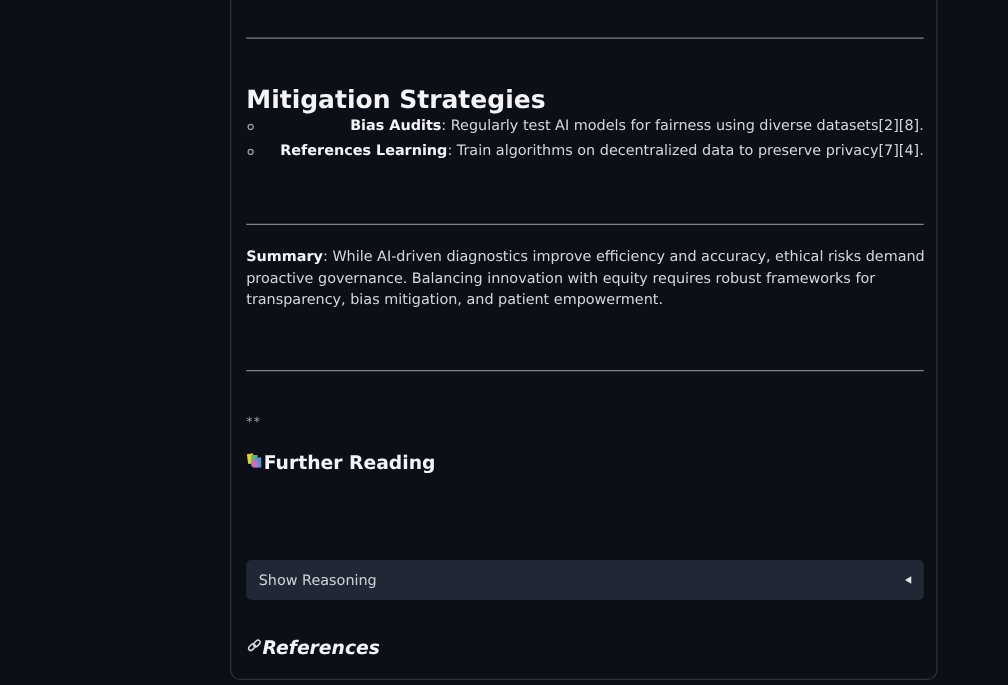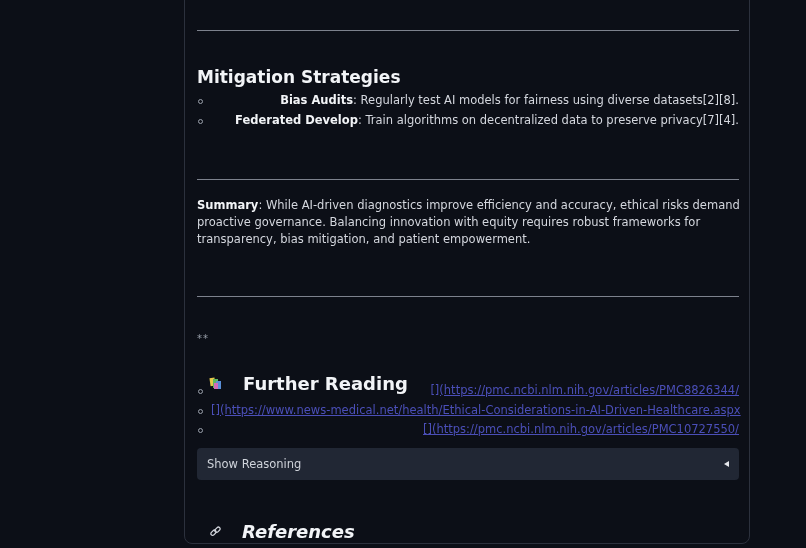--- a/index.html
+++ b/index.html
@@ -12,32 +12,32 @@
   }
   .card {
     position:absolute; left:184px; top:-20px;
     width:566px; height:564px;
     border:1px solid #2c313d;
     border-radius:8px;
     background:#0c0f17;
     box-sizing:border-box;
   }
   hr.sep { position:absolute; left:12px; width:542px; height:0; margin:0; border:none; border-top:1px solid #7d828d; }
-  h2 { margin:0; font-size:17px; font-weight:bold; color:#f2f4f7; position:absolute; }
+  h2 { margin:0; font-size:20px; font-weight:bold; color:#f2f4f7; position:absolute; }
   ul.list { list-style:none; margin:0; padding:0; position:absolute; left:12px; width:542px; }
   ul.list li { position:relative; padding-left:14px; font-size:11.5px; line-height:19.6px; color:#d4d7de; white-space:nowrap;text-align:right; }
   ul.list li::before {
     content:""; position:absolute; left:1px; top:8px;
     width:3px; height:3px; border:1px solid #9aa0ab; border-radius:50%;
   }
   ul.list li b { color:#f2f4f7; }
   .summary { position:absolute; left:12px; width:545px; font-size:11.5px; line-height:17px; color:#d4d7de; }
   .summary b { color:#f2f4f7; }
   .stars { position:absolute; left:12px; font-size:10px; color:#9aa0ab; letter-spacing:1px; }
-  h3 { margin:12px; position:absolute; left:12px; font-size:18px; font-weight:bold; color:#f2f4f7; display:flex; align-items:center; gap:20px; }
+  h3 { margin:0; position:absolute; left:12px; font-size:15px; font-weight:bold; color:#f2f4f7; display:flex; align-items:center; gap:0; }
   a.link { color:#4b4fb8; text-decoration:underline; font-size:11.5px; }
   .reasoning {
     position:absolute; left:12px; width:542px; height:29px;
     background:#212734; border-radius:4px;
     display:flex; align-items:center; justify-content:space-between;
     padding:16px 10px; box-sizing:border-box; cursor:pointer;
     font-size:11.5px; color:#cfd3da;
   }
   .tri { width:0; height:0; border-top:3px solid transparent; border-bottom:3px solid transparent; border-right:5px solid #e6e8ec; margin-right:0; }
   .noratings { position:absolute; left:12px; font-size:11.5px; color:#d4d7de; }
@@ -46,21 +46,21 @@
 <body>
 
 <div class="card">
 
   <hr class="sep" style="top:49px;">
 
   <h2 style="left:12px; top:86px;">Mitigation Strategies</h2>
 
   <ul class="list" style="top:110px;">
     <li><b>Bias Audits</b><span>: Regularly test AI models for fairness using diverse datasets[2][8].</span></li>
-    <li><b>Federated Develop</b><span>: Train algorithms on decentralized data to preserve privacy[7][4].</span></li>
+    <li><b>References Learning</b><span>: Train algorithms on decentralized data to preserve privacy[7][4].</span></li>
   </ul>
 
   <hr class="sep" style="top:198px;">
 
   <div class="summary" style="top:216px;"><b>Summary</b><span>: While AI-driven diagnostics improve efficiency and accuracy, ethical risks demand proactive governance. Balancing innovation with equity requires robust frameworks for transparency, bias mitigation, and patient empowerment.</span></div>
 
   <hr class="sep" style="top:315px;">
 
   <div class="stars" style="top:352px;">**</div>
 
@@ -69,25 +69,20 @@
       <svg width="14" height="13" viewBox="0 0 14 13">
         <rect x="1" y="1" width="5" height="8" fill="#e6c94a" transform="rotate(-8 3 5)"></rect>
         <rect x="4" y="2" width="5" height="9" fill="#5fb85f"></rect>
         <rect x="7" y="4" width="5" height="8" fill="#5a8fd8"></rect>
         <rect x="5" y="6" width="4" height="6" fill="#d46ab8"></rect>
       </svg>
     </span>
     <span>Further Reading</span>
   </h3>
 
-  <ul class="list" style="top:400px;">
-    <li><a class="link">[](https://pmc.ncbi.nlm.nih.gov/articles/PMC8826344/</a></li>
-    <li><a class="link">[](https://www.news-medical.net/health/Ethical-Considerations-in-AI-Driven-Healthcare.aspx</a></li>
-    <li><a class="link">[](https://pmc.ncbi.nlm.nih.gov/articles/PMC10727550/</a></li>
-  </ul>
 
   <div class="reasoning" style="top:467px;">
     <span>Show Reasoning</span>
     <span class="tri"></span>
   </div>
 
   <h3 style="top:528px;font-style:italic;">
     <span>
       <svg width="13" height="13" viewBox="0 0 13 13" fill="none" stroke="#d4d7de" stroke-width="1.3">
         <rect x="1.5" y="6" width="6" height="3.5" rx="1.75" transform="rotate(-45 4.5 7.75)"></rect>

